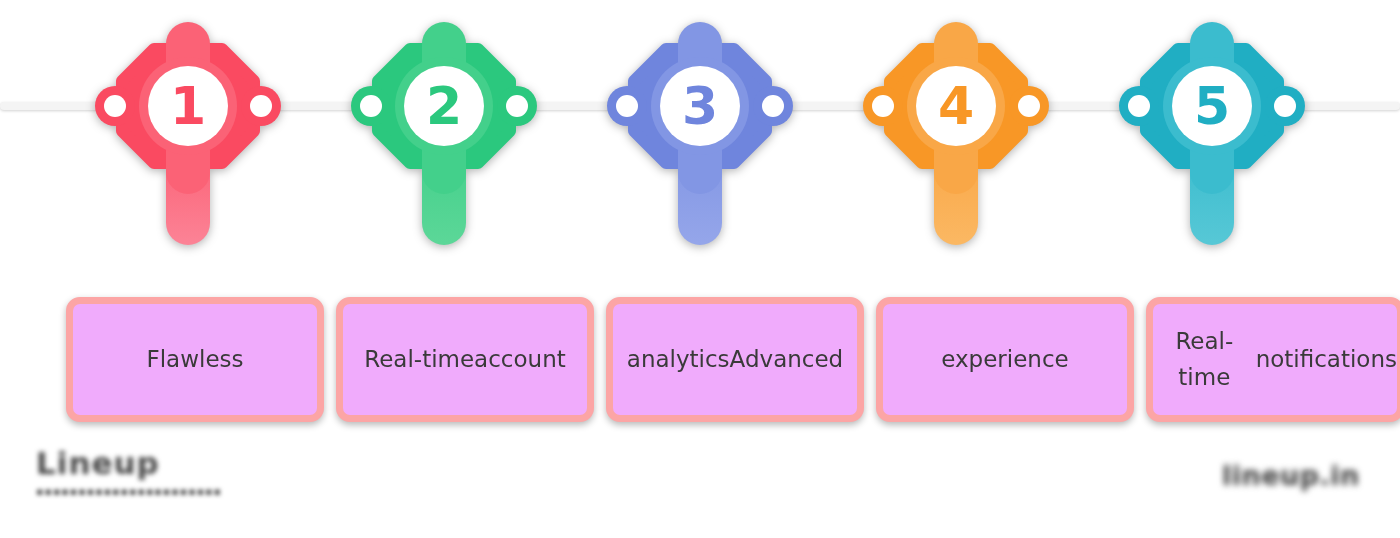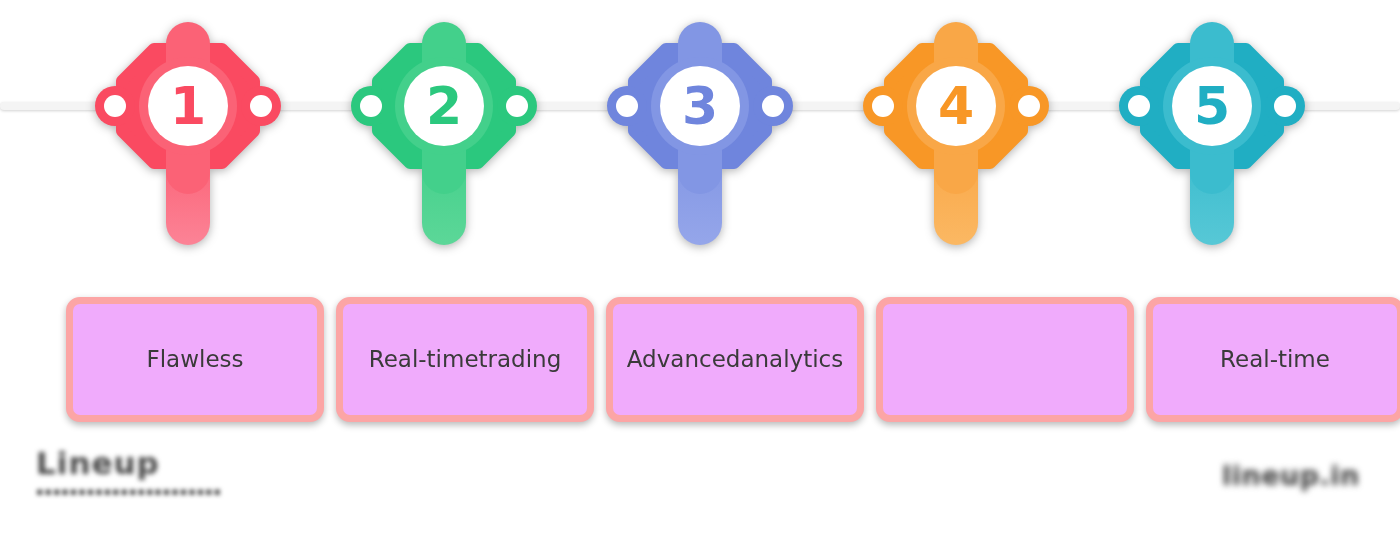--- a/index.html
+++ b/index.html
@@ -168,30 +168,32 @@
       <circle class="dot" cx="173" cy="106" r="11"></circle>
     </svg>
   </div>
 
   <div class="cards-row">
     <div class="card">
       <span>Flawless</span>
     </div>
     <div class="card">
       <span>Real-time</span>
-      <span>trading</span>
-    </div>
-    <div class="card">
+      <span>account</span>
+    </div>
+    <div class="card">
+      <span>analytics</span>
       <span>Advanced</span>
-      <span>analytics</span>
-    </div>
-    <div class="card">
+    </div>
+    <div class="card">
+      <span>experience</span>
     </div>
     <div class="card">
       <span>Real-time</span>
+      <span>notifications</span>
     </div>
   </div>
 
   <div class="brand-block">
     <div class="brand-wordmark">Lineup</div>
     <div class="brand-tagline">▪▪▪▪▪▪▪▪▪▪▪▪▪▪▪▪▪▪▪▪▪▪</div>
   </div>
   <div class="website-mark">lineup.in</div>
 
 </div>

